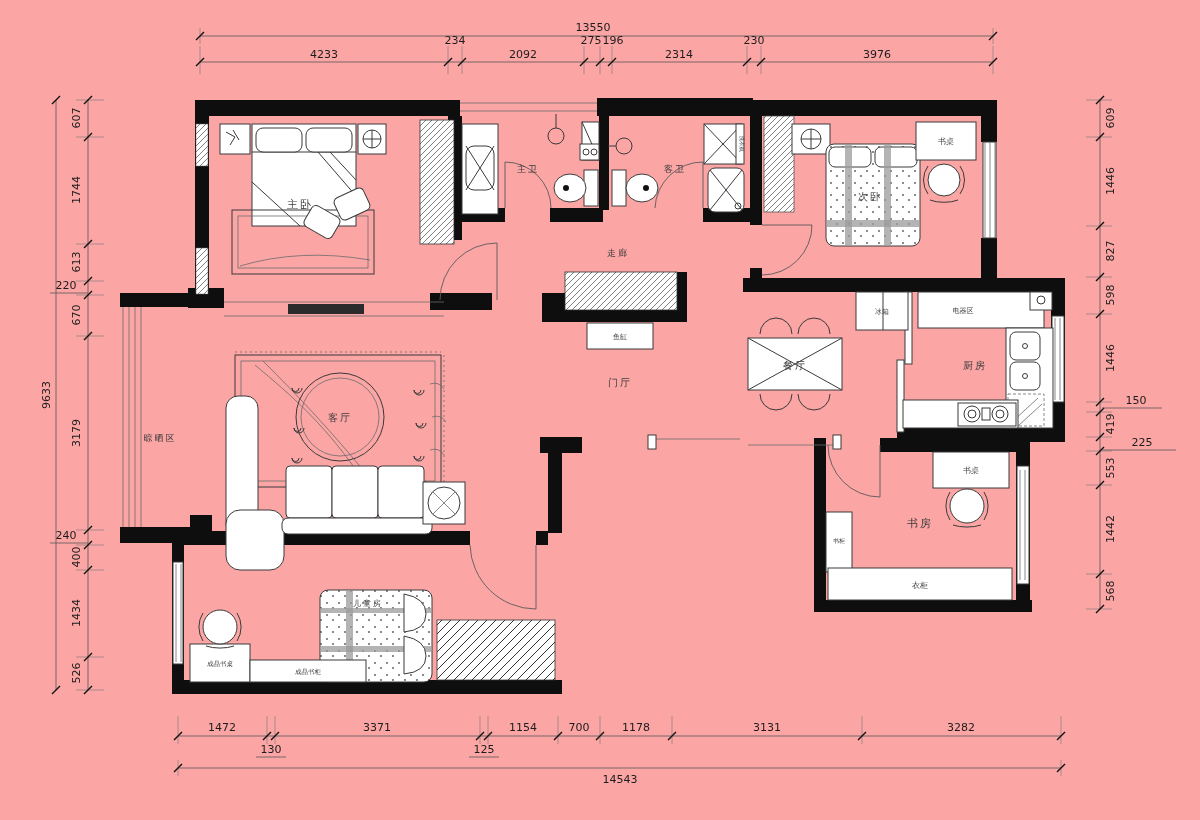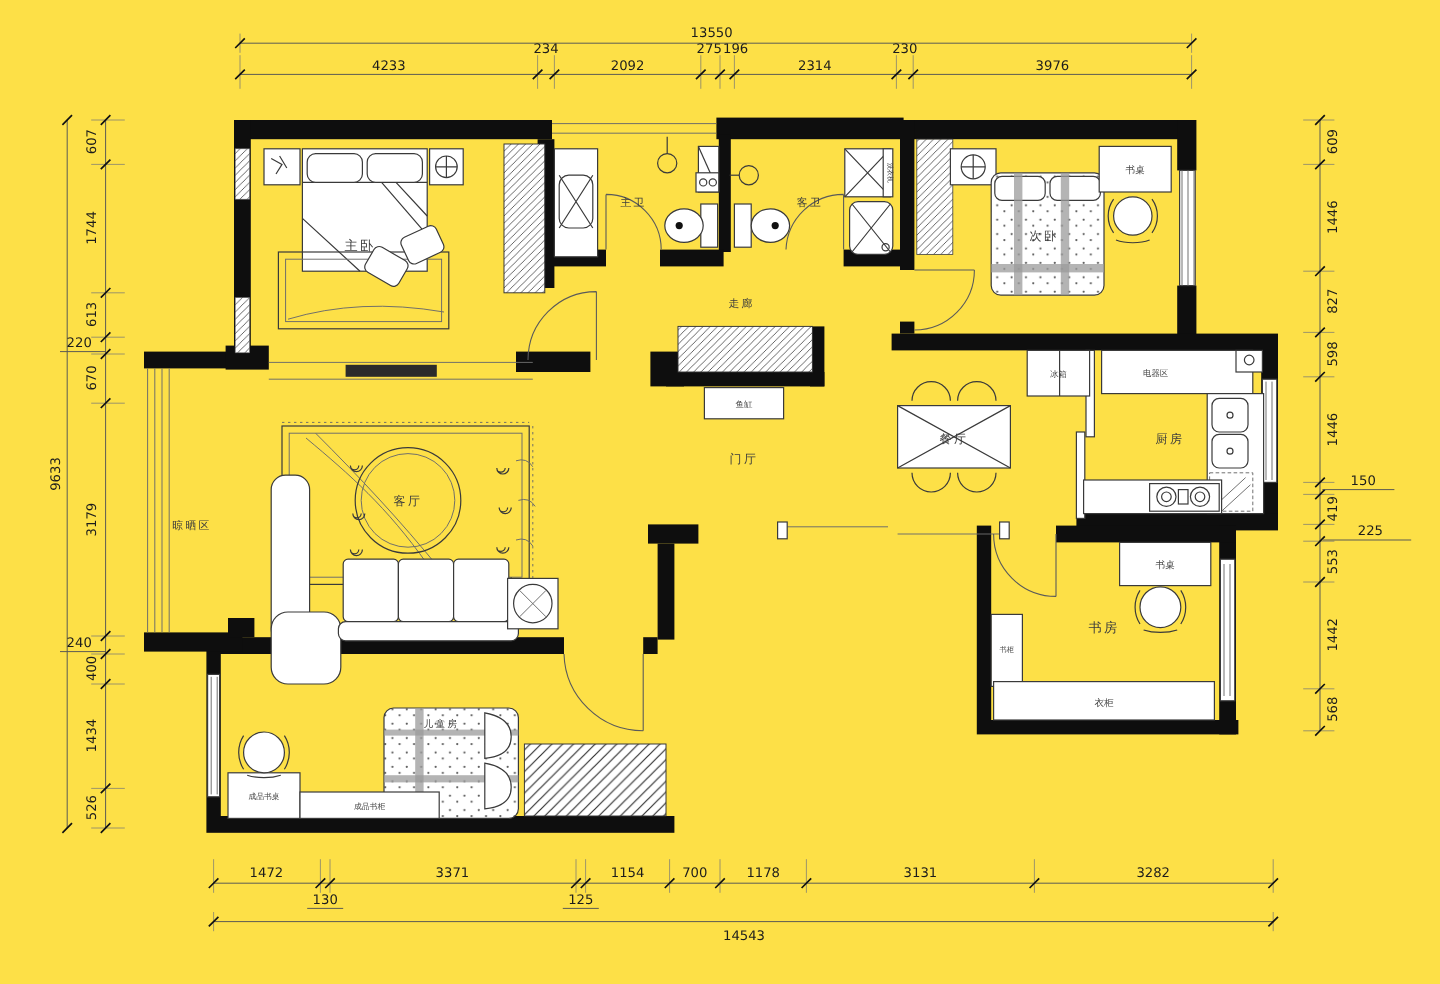--- a/index.html
+++ b/index.html
@@ -1,16 +1,16 @@
 <!DOCTYPE html>
 <html><head>
 <meta charset="utf-8">
 <style>
   html,body{margin:0;padding:0;background:#fff;}
-  #stage{position:relative;width:1200px;height:820px;background:#fde047;overflow:hidden;
+  #stage{position:relative;width:1200px;height:820px;background:#fca5a5;overflow:hidden;
          font-family:"DejaVu Sans",sans-serif;}
   svg text{font-family:"DejaVu Sans","Liberation Sans",sans-serif;}
   .w{fill:#0e0e0e;stroke:none;}
   .ln{stroke:#3a3a3a;fill:none;stroke-width:1;}
   .lt{stroke:#6b6b6b;fill:none;stroke-width:0.8;}
   .f{stroke:#3a3a3a;fill:#ffffff;stroke-width:1;}
   .dim{stroke:#555;fill:none;stroke-width:0.8;}
   .ext{stroke:#777;fill:none;stroke-width:0.6;}
   .tick{stroke:#111;stroke-width:1.4;fill:none;}
   text.d{font-size:11px;fill:#1c1c1c;text-anchor:middle;}

